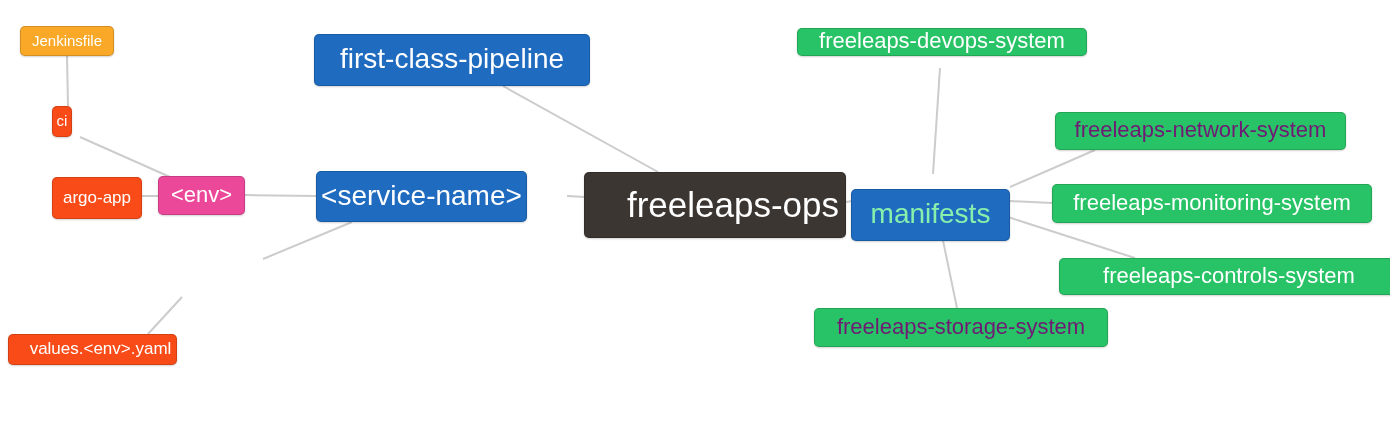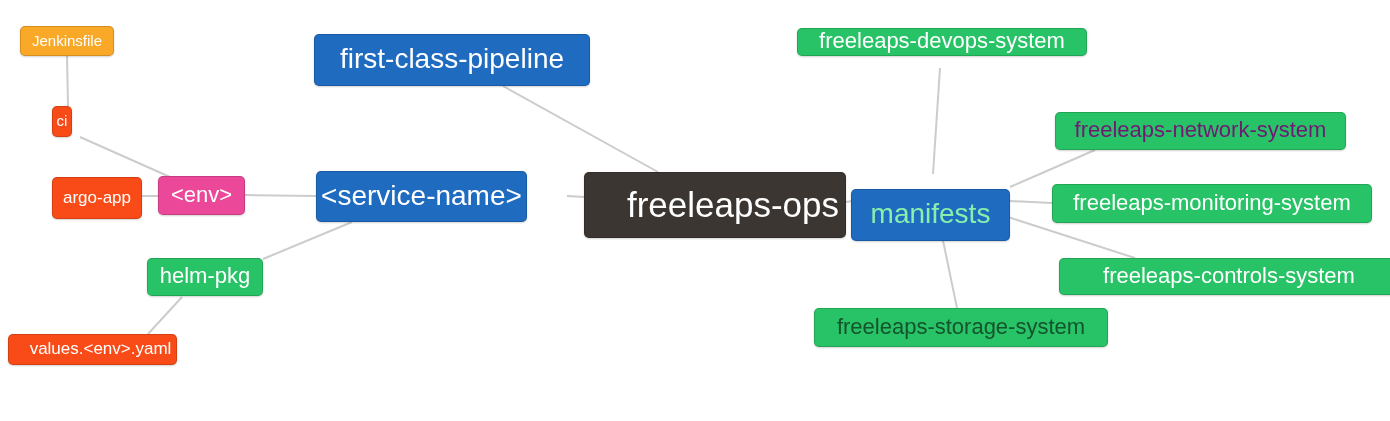--- a/index.html
+++ b/index.html
@@ -76,23 +76,20 @@
       </div>
       <div class="node" style="left: 52px; top: 106px; width: 20px; height: 31px; background: rgb(249, 75, 23); color: rgb(255, 255, 255); font-size: 15px;">
         <span class="label">ci</span>
       </div>
       <div class="node" style="left: 32px; top: 177px; width: 90px; height: 42px; background: rgb(249, 75, 23); color: rgb(255, 255, 255); font-size: 17px; margin-left: 20px;">
         <span class="label">argo-app</span>
       </div>
       <div class="node" style="left: 158px; top: 176px; width: 87px; height: 39px; background: #ec4899; color: rgb(255, 255, 255); font-size: 22px;">
         <span class="label">&lt;env&gt;</span>
       </div>
-      <div class="node" style="left: 147px; top: 258px; width: 116px; height: 38px; background: rgb(40, 195, 102); color: rgb(255, 255, 255); font-size: 22px;">
-        <span class="label">helm-pkg</span>
-      </div>
       <div class="node" style="left: 8px; top: 334px; width: 169px; height: 31px; background: rgb(249, 75, 23); color: rgb(255, 255, 255); font-size: 17px; padding-left: 16px;">
         <span class="label">values.&lt;env&gt;.yaml</span>
       </div>
       <div class="node" style="left: 314px; top: 34px; width: 276px; height: 52px; background: rgb(30, 107, 192); color: rgb(255, 255, 255); font-size: 28px;">
         <span class="label">first-class-pipeline</span>
       </div>
       <div class="node" style="left: 316px; top: 171px; width: 211px; height: 51px; background: rgb(30, 107, 192); color: rgb(255, 255, 255); font-size: 28px;">
         <span class="label">&lt;service-name&gt;</span>
       </div>
       <div class="node" style="left: 584px; top: 172px; width: 262px; height: 66px; background: rgb(59, 54, 50); color: rgb(255, 255, 255); font-size: 35px; padding-left: 36px;">
@@ -106,17 +103,17 @@
       </div>
       <div class="node" style="left: 1055px; top: 112px; width: 291px; height: 38px; background: rgb(40, 195, 102); color: #701a75; font-size: 22px;">
         <span class="label">freeleaps-network-system</span>
       </div>
       <div class="node" style="left: 1052px; top: 184px; width: 320px; height: 39px; background: rgb(40, 195, 102); color: rgb(255, 255, 255); font-size: 22px;">
         <span class="label">freeleaps-monitoring-system</span>
       </div>
       <div class="node" style="left: 1059px; top: 258px; width: 340px; height: 37px; background: rgb(40, 195, 102); color: rgb(255, 255, 255); font-size: 22px;">
         <span class="label">freeleaps-controls-system</span>
       </div>
-      <div class="node" style="left: 814px; top: 308px; width: 294px; height: 39px; background: rgb(40, 195, 102); color: #14532d; font-size: 22px;">
+      <div class="node" style="left: 814px; top: 308px; width: 294px; height: 39px; background: rgb(40, 195, 102); color: #701a75; font-size: 22px;">
         <span class="label">freeleaps-storage-system</span>
       </div>
     </div>
 </div>
 
 </body></html>

